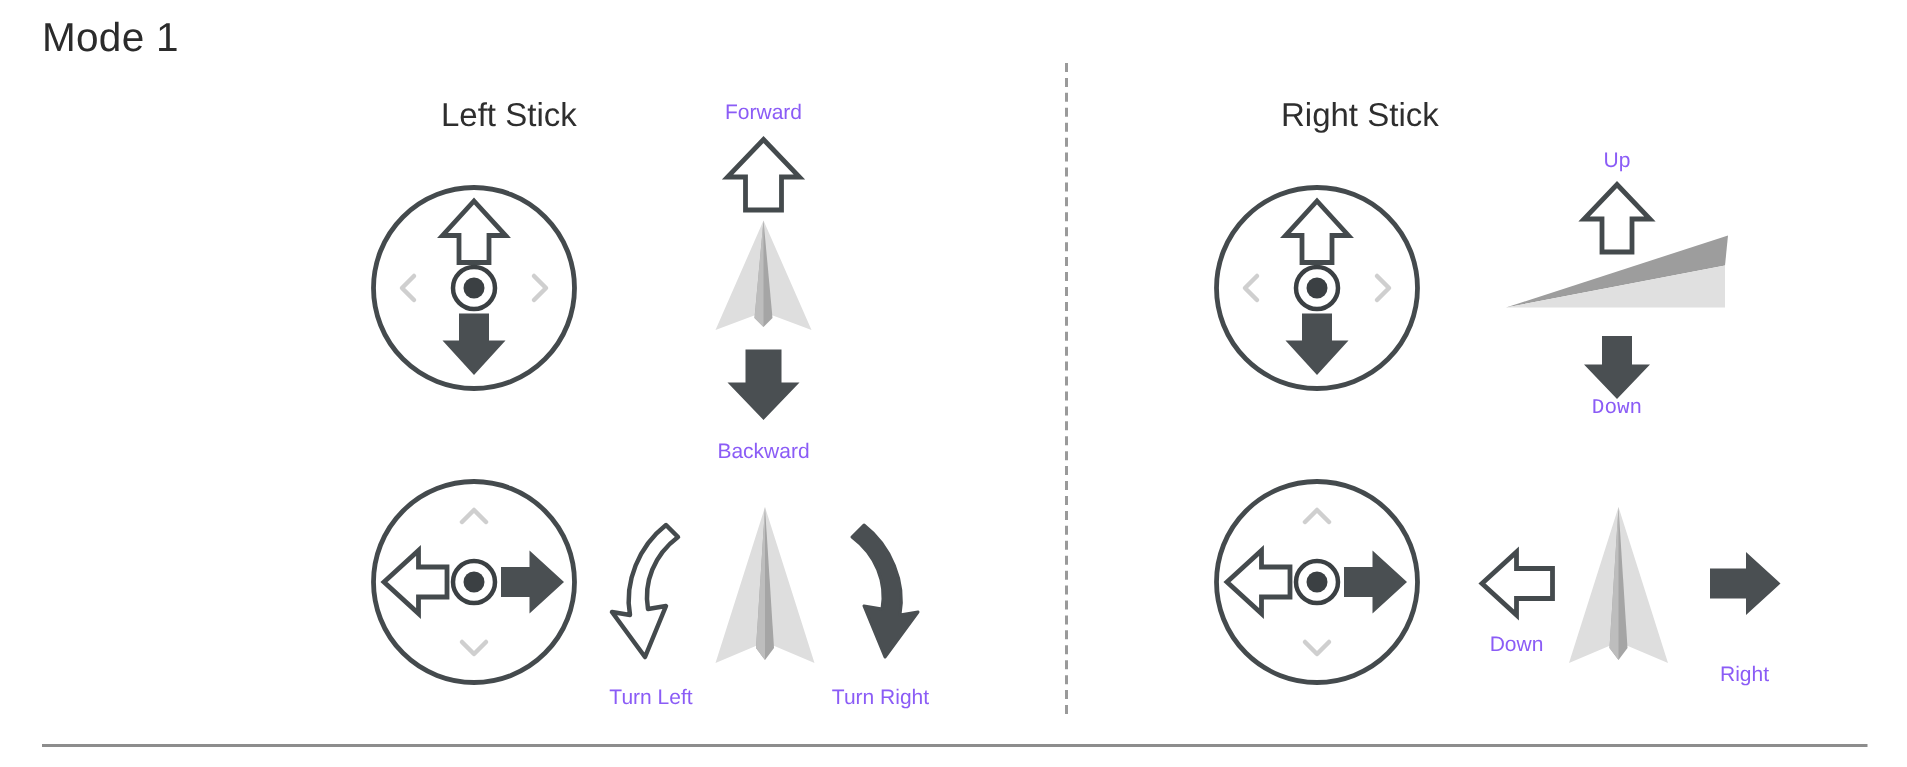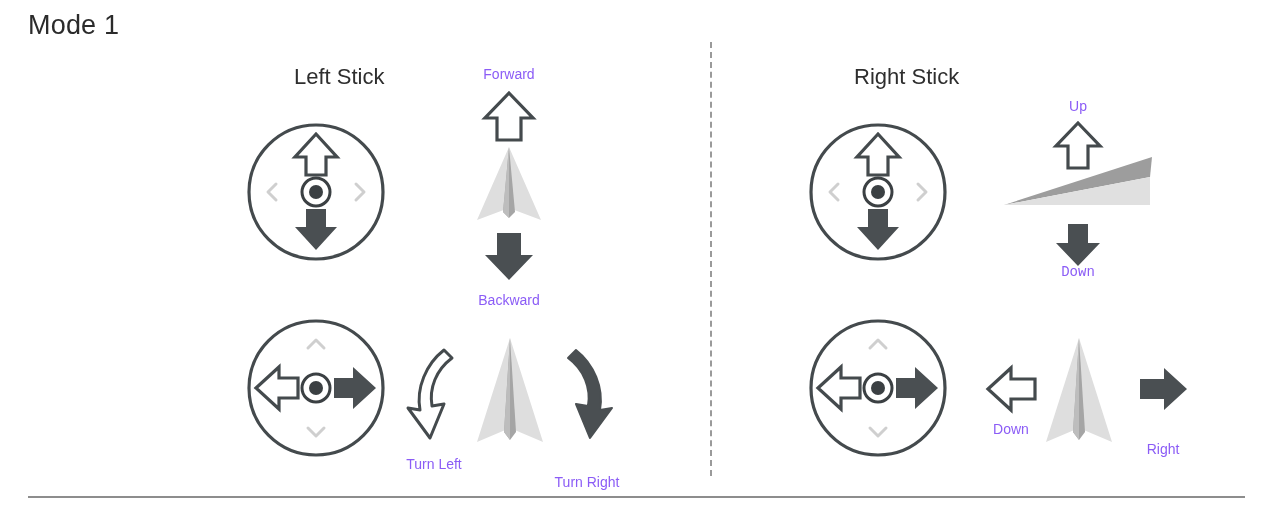--- a/index.html
+++ b/index.html
@@ -171,21 +171,21 @@
                L 60 64
                L 38 94
                L 24 60
                L 36 62
                C 39 44, 32 26, 16 14
                Z" fill="#4a4f52" stroke="#4a4f52" stroke-width="2" stroke-linejoin="round"></path>
     </svg>
   </div>
 
   <div class="caption" style="left:389px; top:456px; width:90px;">Turn Left</div>
-  <div class="caption" style="left:540px; top:456px; width:94px;margin-top:18px;">Turn Right</div>
+  <div class="caption" style="left:540px; top:456px; width:94px;">Turn Right</div>
 
   <div class="panel-heading" style="left:812px; top:64px;">Right Stick</div>
 
   <div class="fig" style="left:808px; top:122px;">
     <svg width="140" height="140" viewBox="0 0 140 140">
       <circle cx="70" cy="70" r="67" fill="#ffffff" stroke="#444a4d" stroke-width="3.2"></circle>
       <path d="M30 62 L22 70 L30 78" fill="none" stroke="#cfcfcf" stroke-width="3" stroke-linecap="round" stroke-linejoin="round"></path>
       <path d="M110 62 L118 70 L110 78" fill="none" stroke="#cfcfcf" stroke-width="3" stroke-linecap="round" stroke-linejoin="round"></path>
       <path d="M70 12 L91 35 L80 35 L80 53 L60 53 L60 35 L49 35 Z" fill="#ffffff" stroke="#444a4d" stroke-width="3.2" stroke-linejoin="miter"></path>
       <circle cx="70" cy="70" r="14" fill="#ffffff" stroke="#3b4043" stroke-width="3"></circle>

